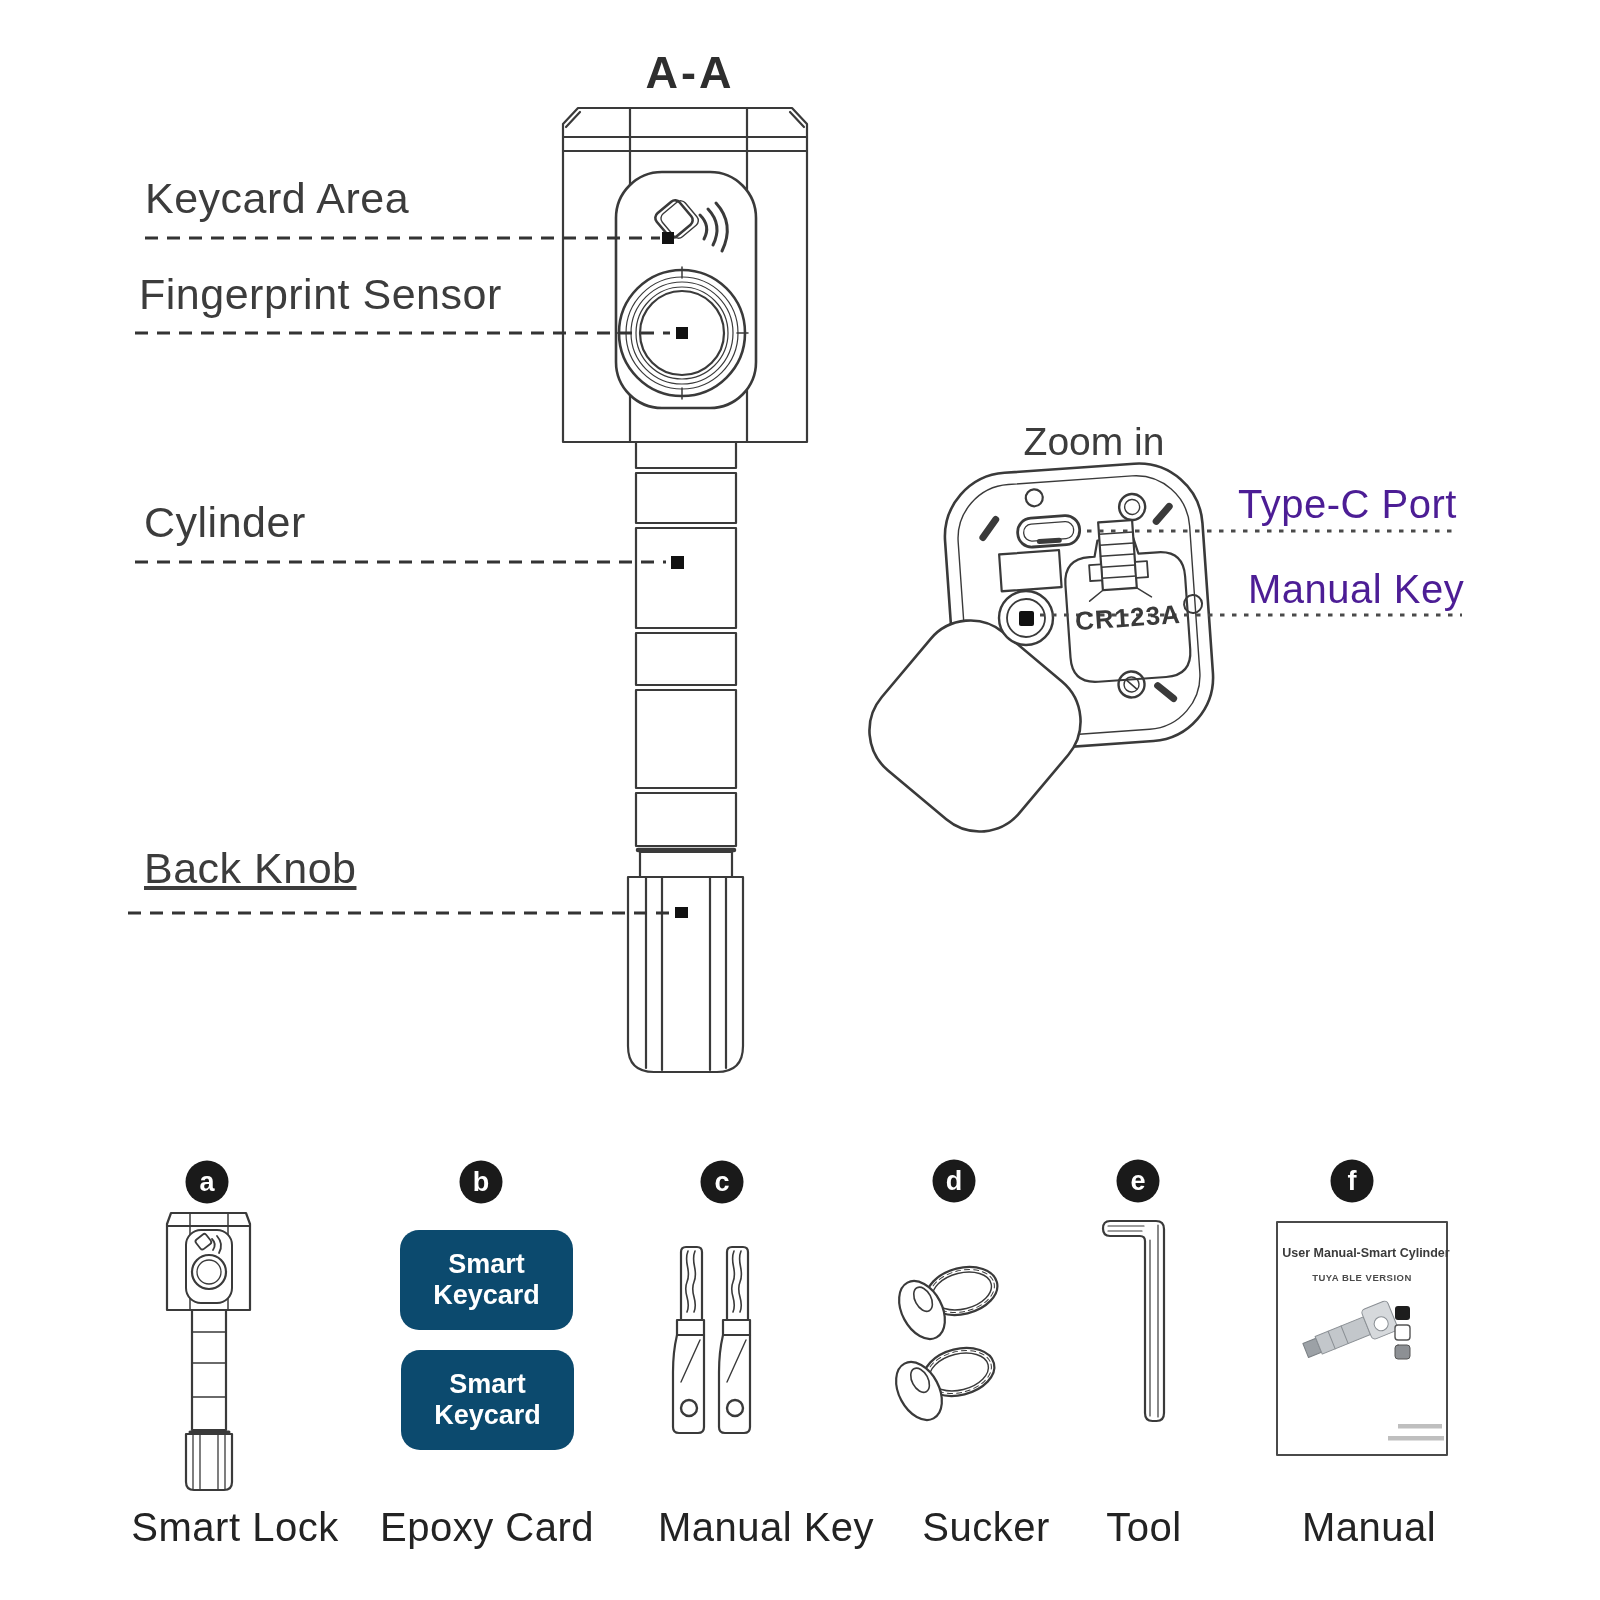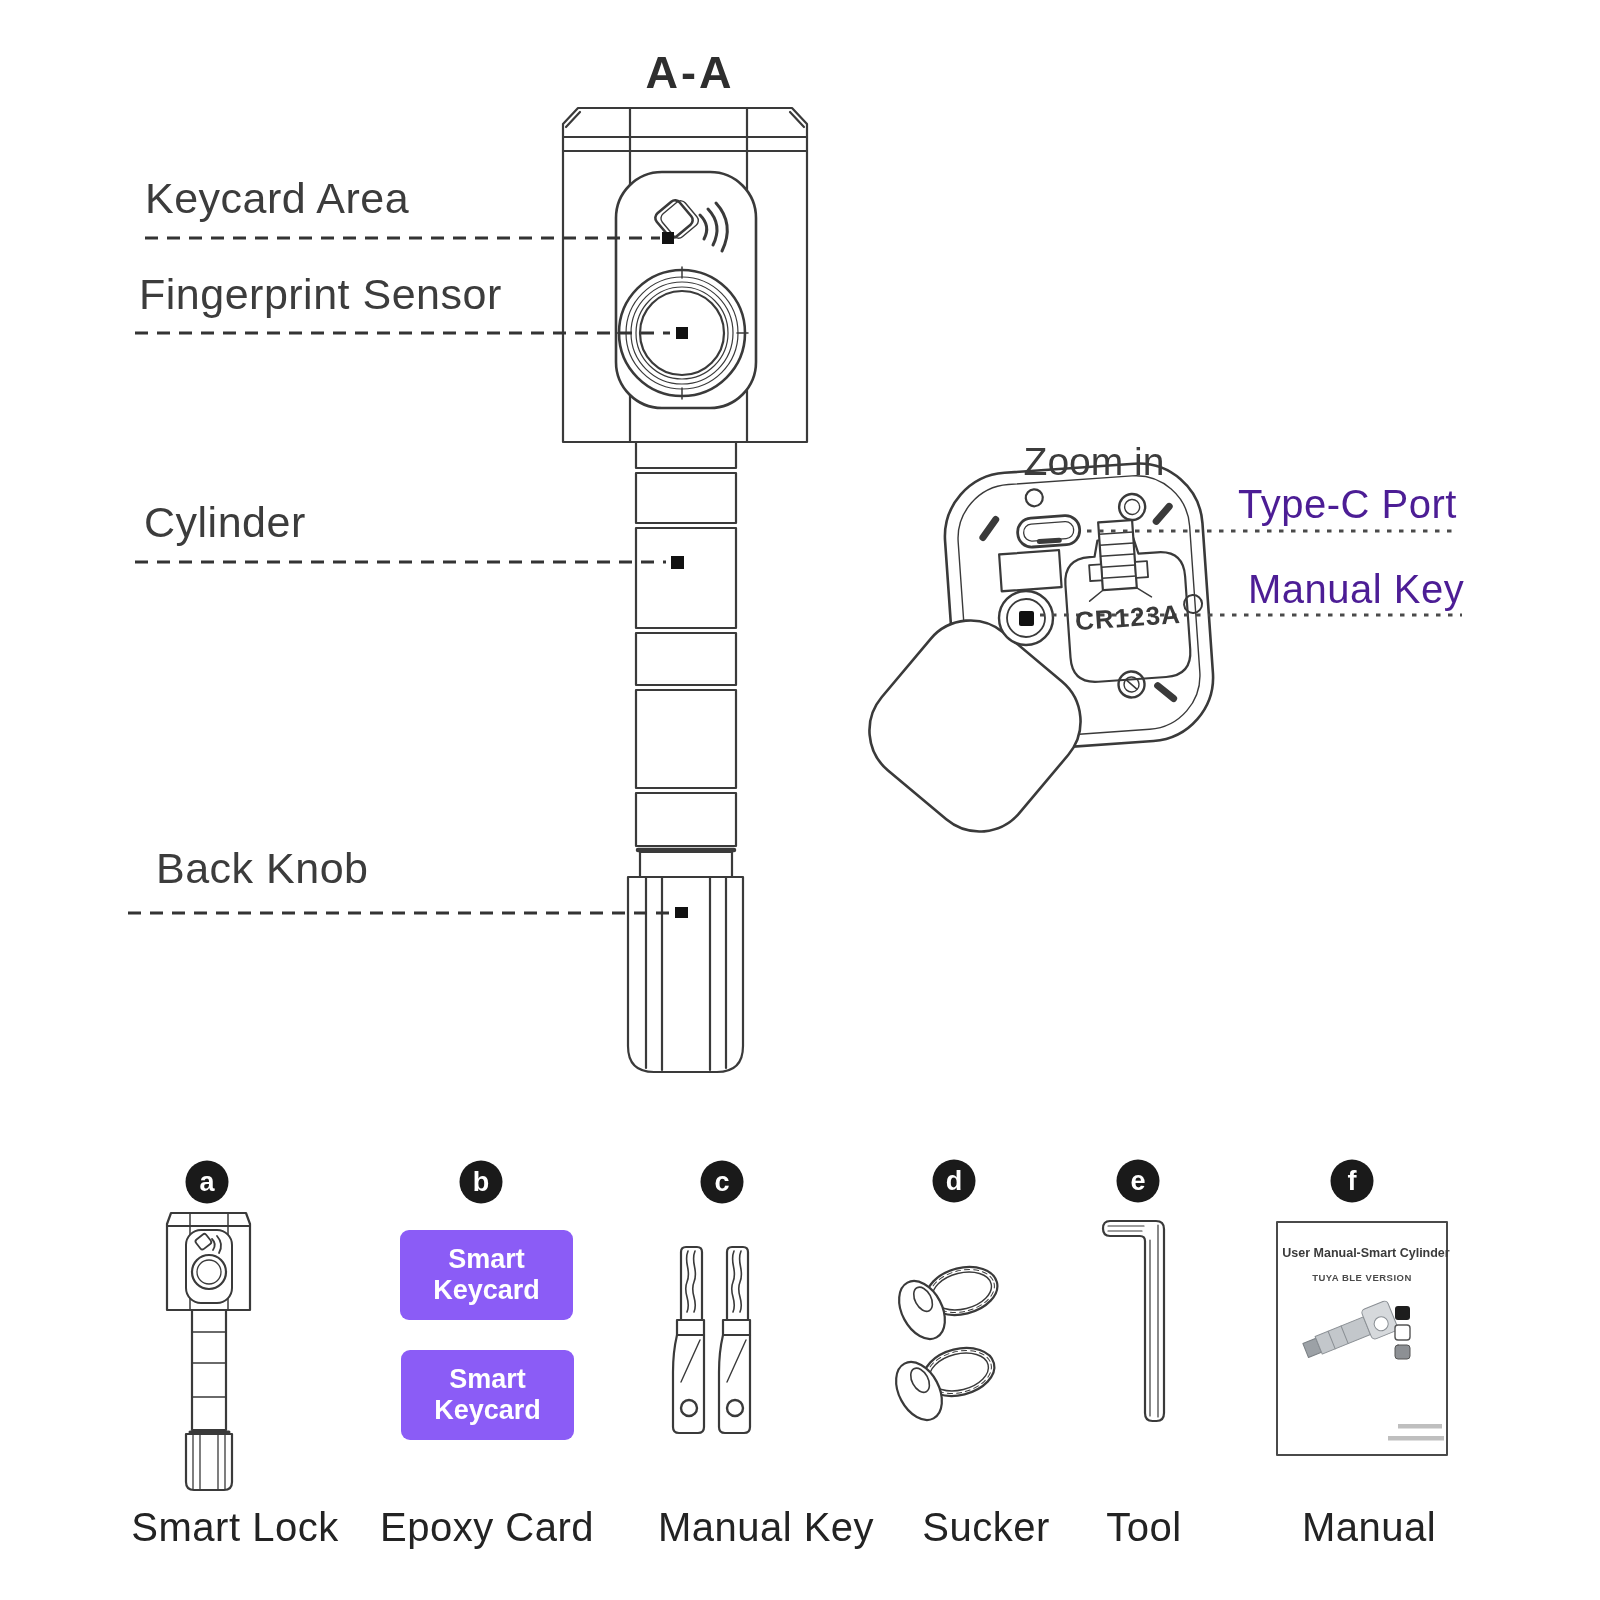--- a/index.html
+++ b/index.html
@@ -4,29 +4,29 @@
 <style>
   html,body{margin:0;padding:0;background:#ffffff;}
   #stage{position:relative;width:1600px;height:1600px;background:#ffffff;overflow:hidden;
          font-family:"Liberation Sans", sans-serif;}
   #stage svg{position:absolute;left:0;top:0;}
   .txt{position:absolute;color:#3d3d3d;white-space:nowrap;}
   .callout{font-size:43px;font-weight:400;letter-spacing:0.5px;color:#3c3c3c;}
   .callout-r{font-size:40px;font-weight:400;letter-spacing:0.5px;color:#4c1d95;}
   .section-title{font-size:45px;font-weight:600;letter-spacing:3px;color:#2e2e2e;
                  transform:translate(-50%,-50%);text-align:center;}
-  .zoom-title{font-size:39px;font-weight:400;color:#3c3c3c;transform:translate(-50%,-50%);margin-top:20px;}
+  .zoom-title{font-size:39px;font-weight:400;color:#3c3c3c;transform:translate(-50%,-50%);}
   .battery-text{font-size:26px;font-weight:700;letter-spacing:1px;color:#3a3a3a;
                 transform:translate(-50%,-50%) rotate(-4deg);}
   .badge{position:absolute;width:43px;height:43px;border-radius:50%;background:#1a1a1a;
          color:#ffffff;font-size:27px;font-weight:700;text-align:center;line-height:43px;
          transform:translate(-50%,-50%);}
   .item-label{position:absolute;font-size:40px;font-weight:400;color:#232323;
               transform:translate(-50%,-50%);letter-spacing:0.5px;}
-  .card{position:absolute;width:173px;height:90px;background:#8b5cf6;border-radius:9px;}
+  .card{position:absolute;width:173px;height:100px;background:#0c4a6e;border-radius:19px;}
   .card-text{position:absolute;width:100%;text-align:center;top:50%;transform:translateY(-50%);
              color:#ffffff;font-size:27px;font-weight:700;}
   .manual-title{position:absolute;width:170px;text-align:center;font-size:12.5px;font-weight:700;
                 color:#3b3b3b;transform:translate(-50%,-50%);}
   .manual-subtitle{position:absolute;width:202px;text-align:center;font-size:9.5px;font-weight:700;
                    color:#4a4a4a;letter-spacing:0.5px;transform:translate(-50%,-50%);}
 </style>
 </head>
 <body>
 
@@ -257,21 +257,21 @@
     <rect x="1398" y="1424" width="44" height="4.5" fill="#8a8a8a" opacity="0.55" stroke="none"></rect>
     <rect x="1388" y="1436" width="56" height="4.5" fill="#8a8a8a" opacity="0.55" stroke="none"></rect>
   </g>
 </svg>
 
   <div class="txt section-title" style="left:690px;top:73px;">A-A</div>
 
   <div class="txt callout" style="left:145px;top:174px;">Keycard Area</div>
   <div class="txt callout" style="left:139px;top:270px;">Fingerprint Sensor</div>
   <div class="txt callout" style="left:144px;top:498px;">Cylinder</div>
-  <div class="txt callout" style="left:156px;top:844px;">Back Knob</div>
+  <div class="txt callout" style="left:144px;top:844px;text-decoration:underline;">Back Knob</div>
 
   <div class="txt zoom-title" style="left:1094px;top:442px;">Zoom in</div>
   <div class="txt callout-r" style="left:1238px;top:482px;">Type-C Port</div>
   <div class="txt callout-r" style="left:1248px;top:567px;">Manual Key</div>
   <div class="txt battery-text" style="left:1128px;top:618px;">CR123A</div>
 
   <div class="badge" style="left:207px;top:1182px;">a</div>
   <div class="badge" style="left:481px;top:1182px;">b</div>
   <div class="badge" style="left:722px;top:1182px;">c</div>
   <div class="badge" style="left:954px;top:1181px;">d</div>

